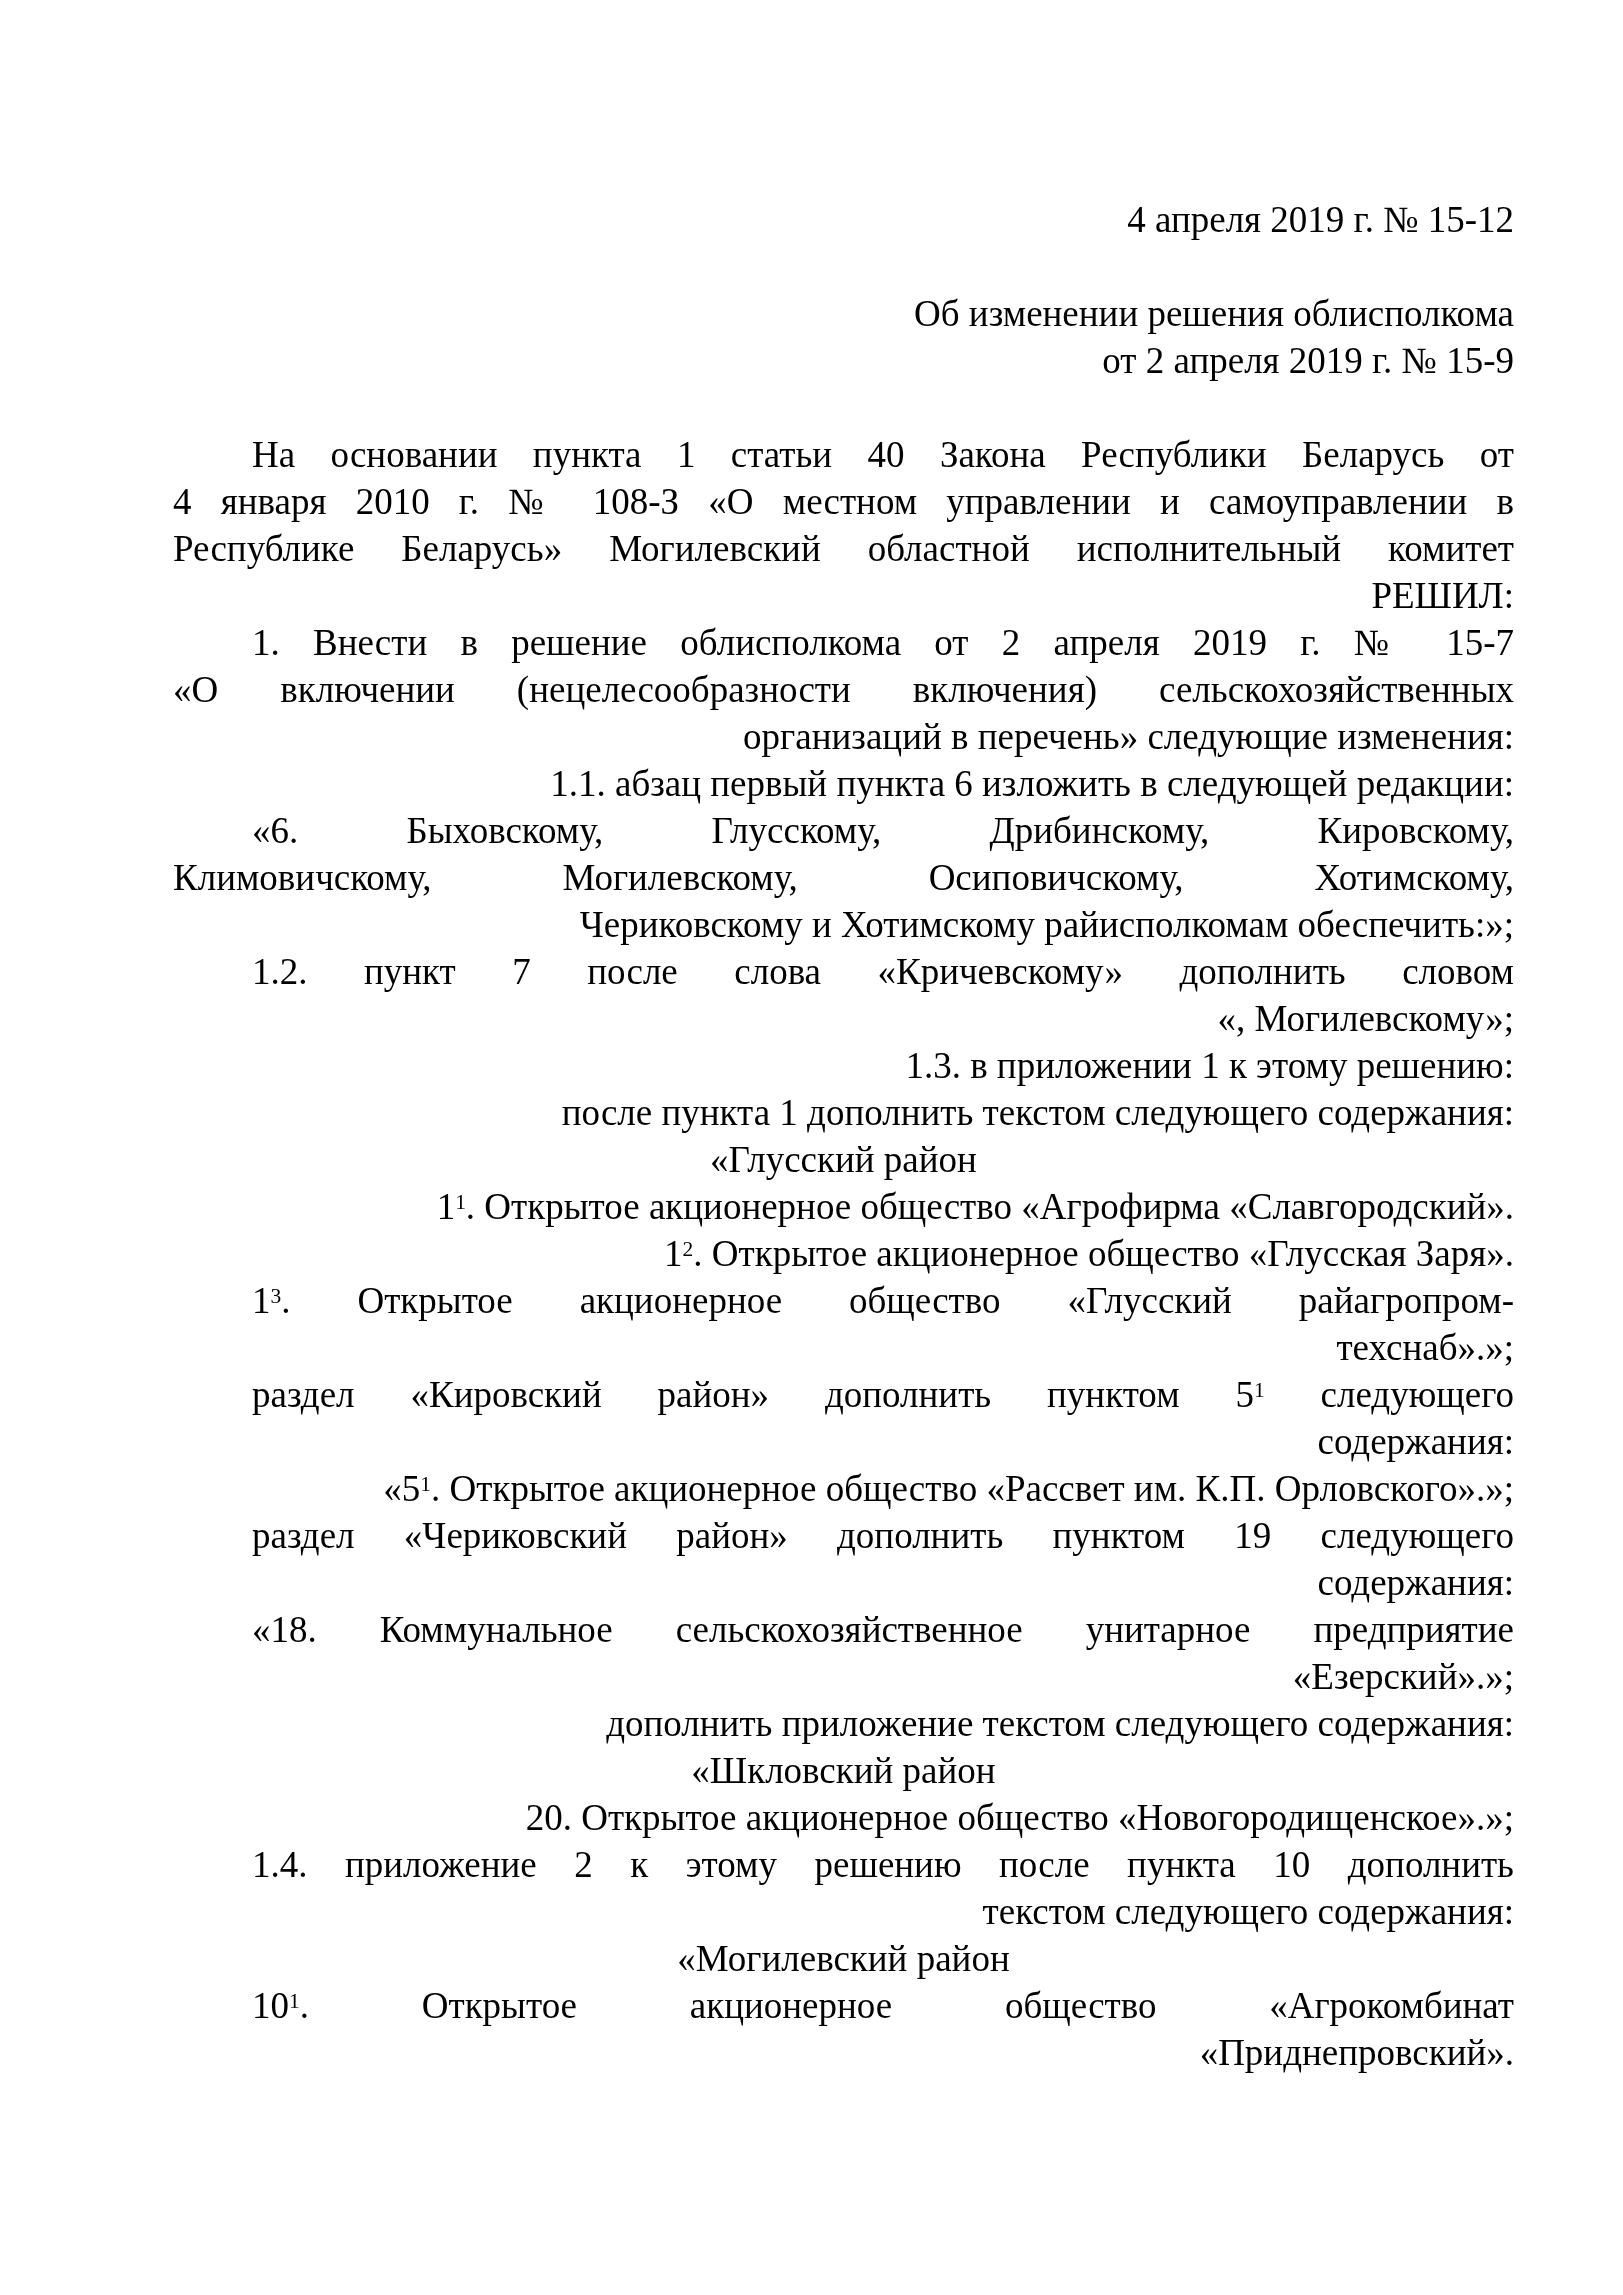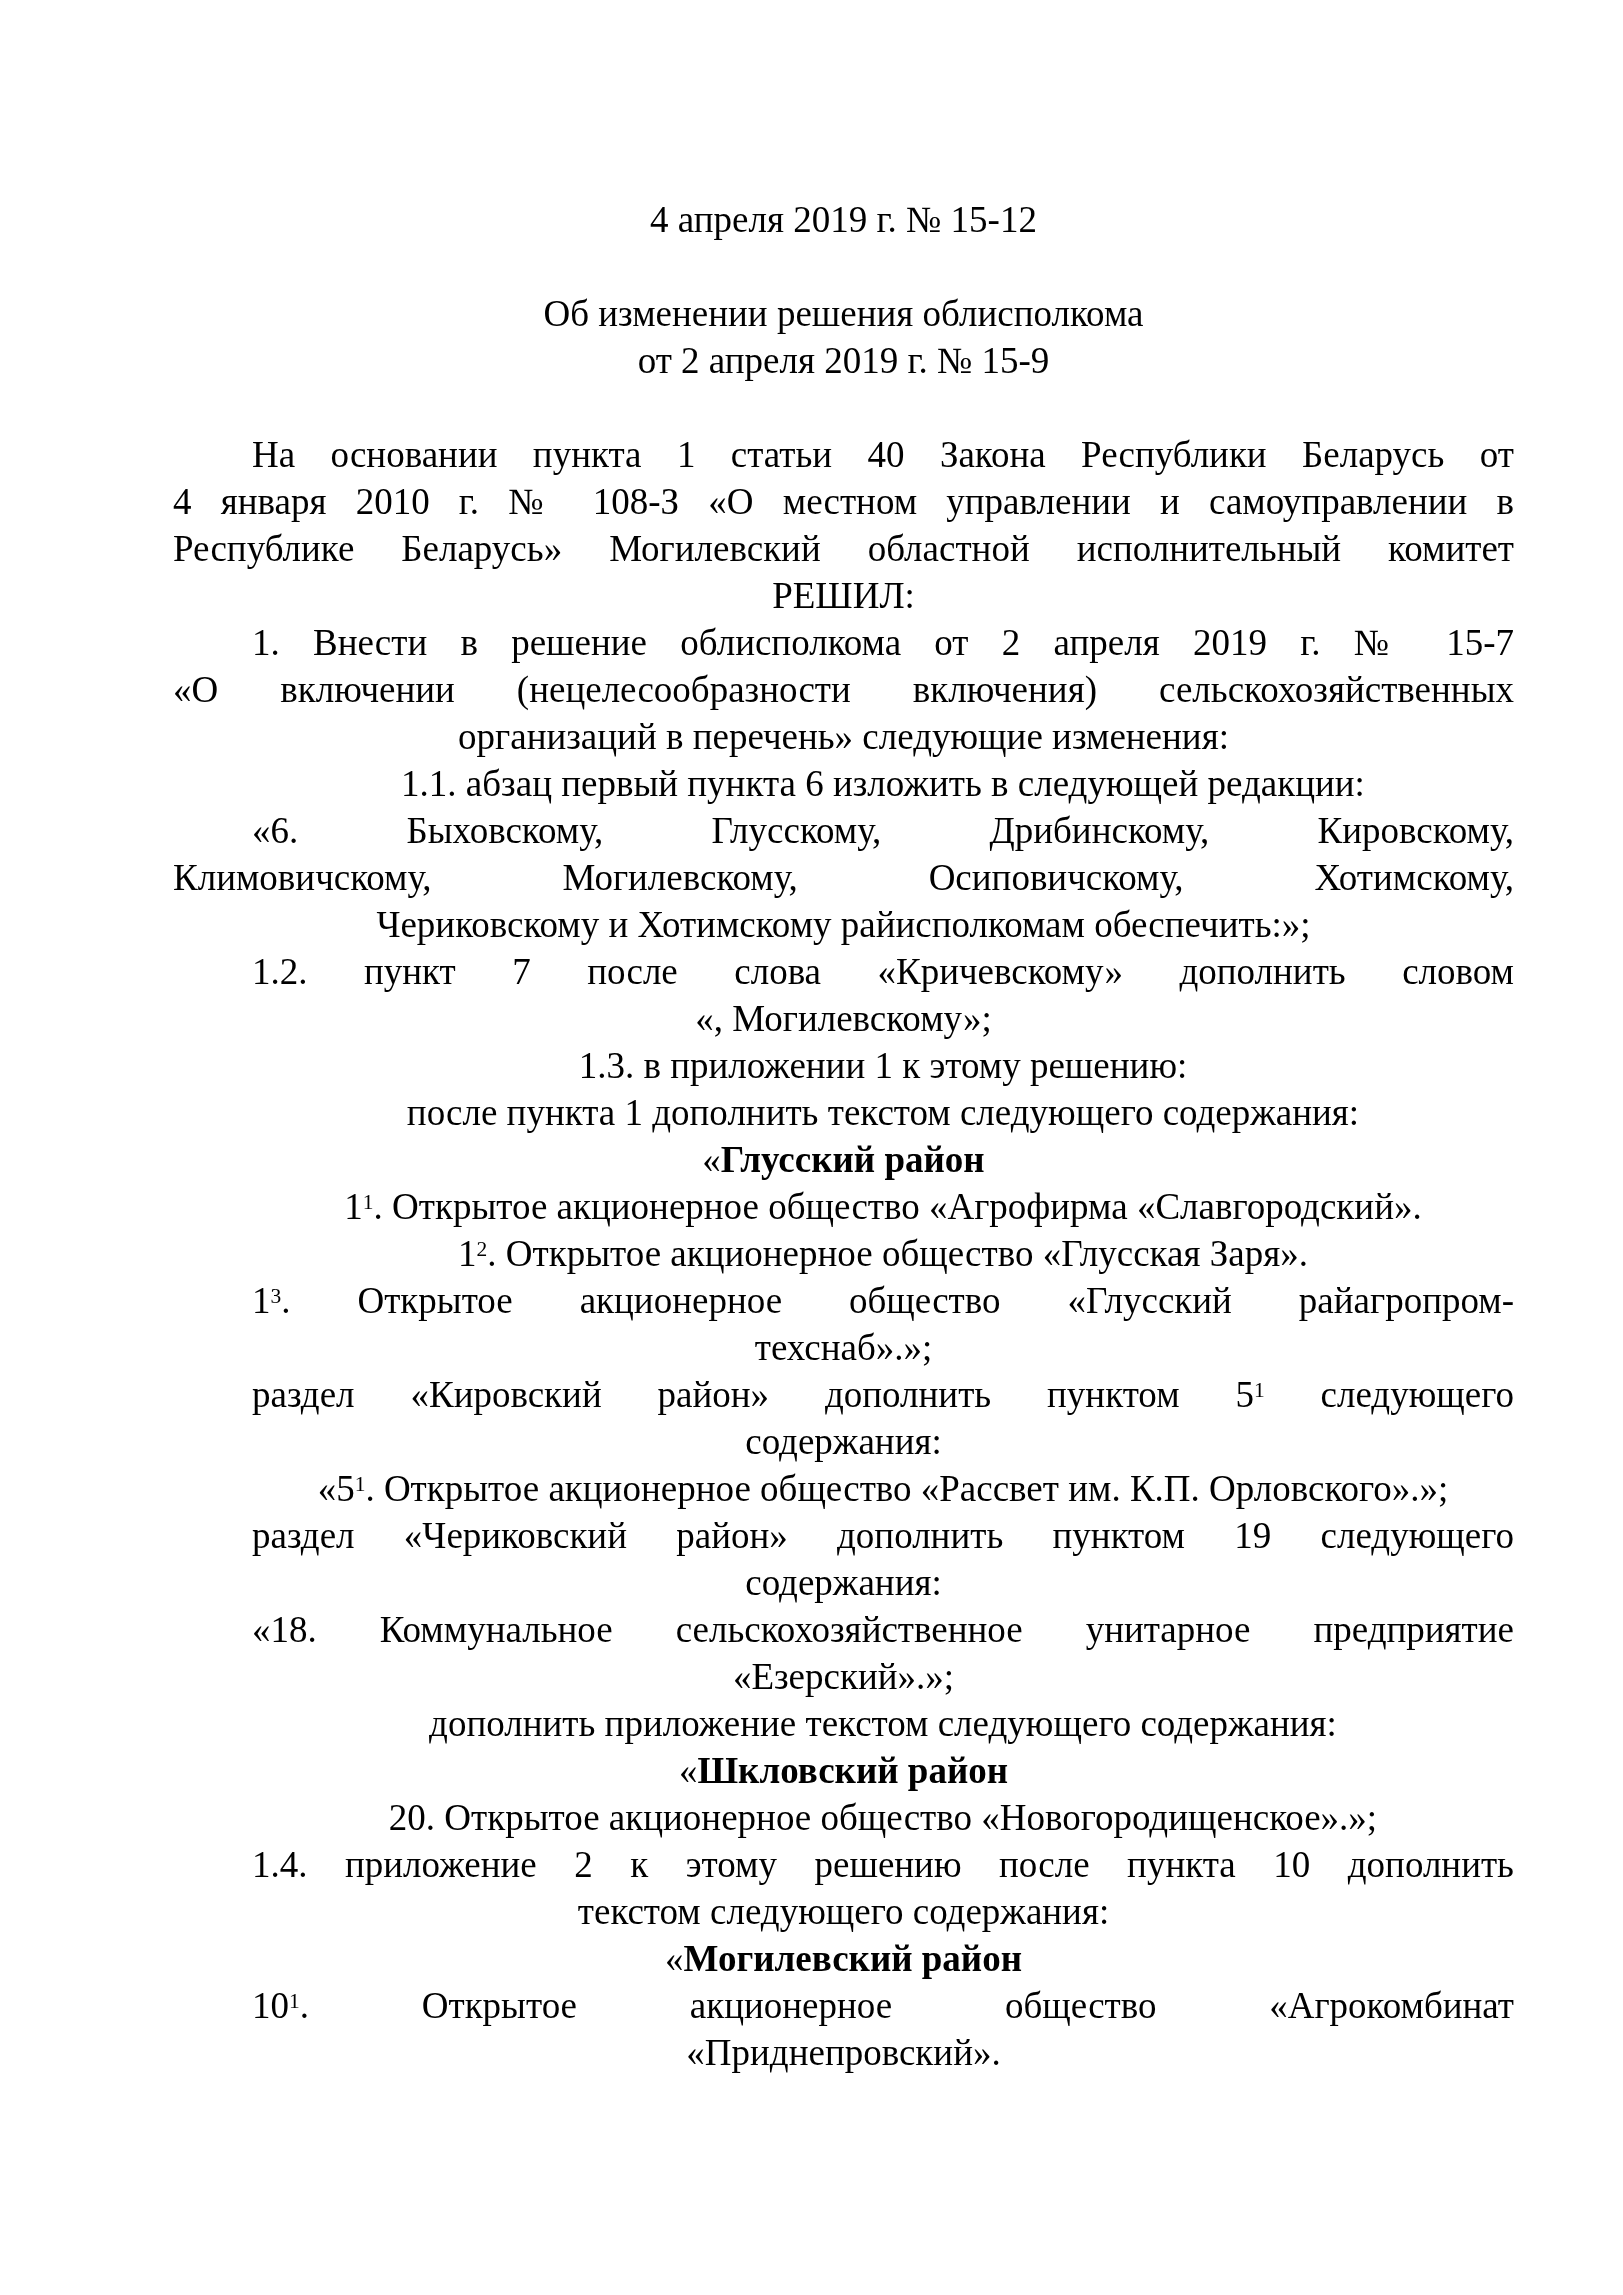--- a/index.html
+++ b/index.html
@@ -9,25 +9,25 @@
     background:#ffffff;color:#000000;
     font-family:"Liberation Serif","DejaVu Serif",serif;
     font-size:37px;line-height:47px;
     overflow:hidden;
   }
   .content{
     position:absolute;
     left:173px;right:109px;top:196px;
   }
   .line{min-height:47px;}
-  .l{text-align:center;}
+  .l{text-align:right;}
   .c{text-align:center;}
   .j{text-align:justify;text-align-last:justify;}
   .ind{text-indent:79px;}
-  .b{font-weight:bold;}
+  .b{font-weight:normal;}
   sup{
     font-size:0.58em;
     line-height:0;
     vertical-align:baseline;
     position:relative;
     top:-0.45em;
   }
 </style>
 </head>
 <body>

